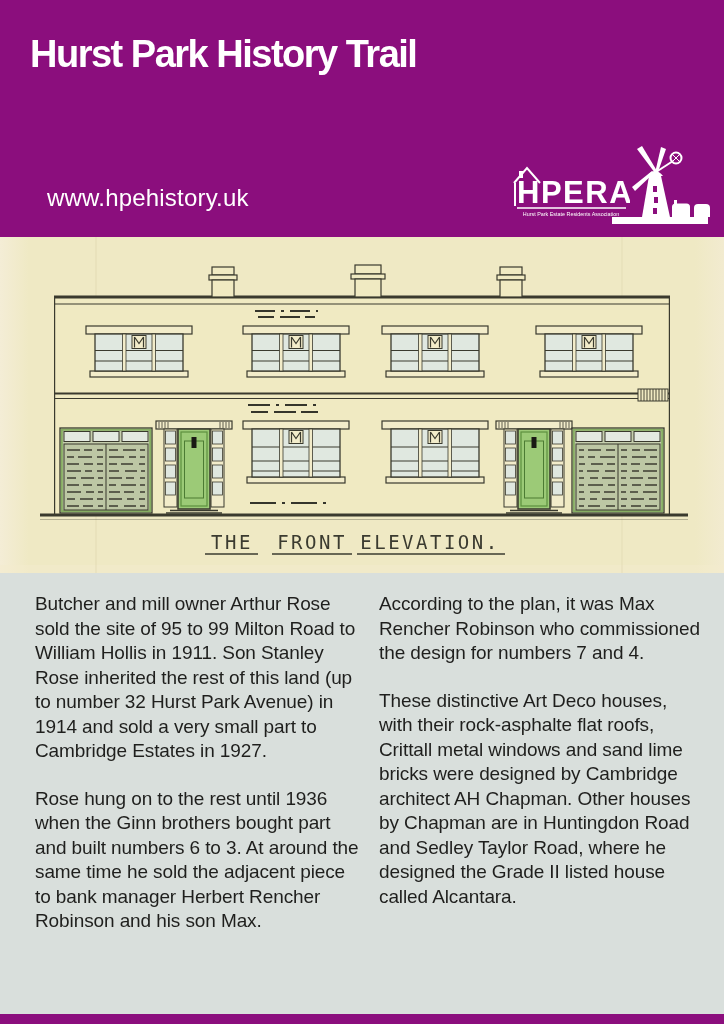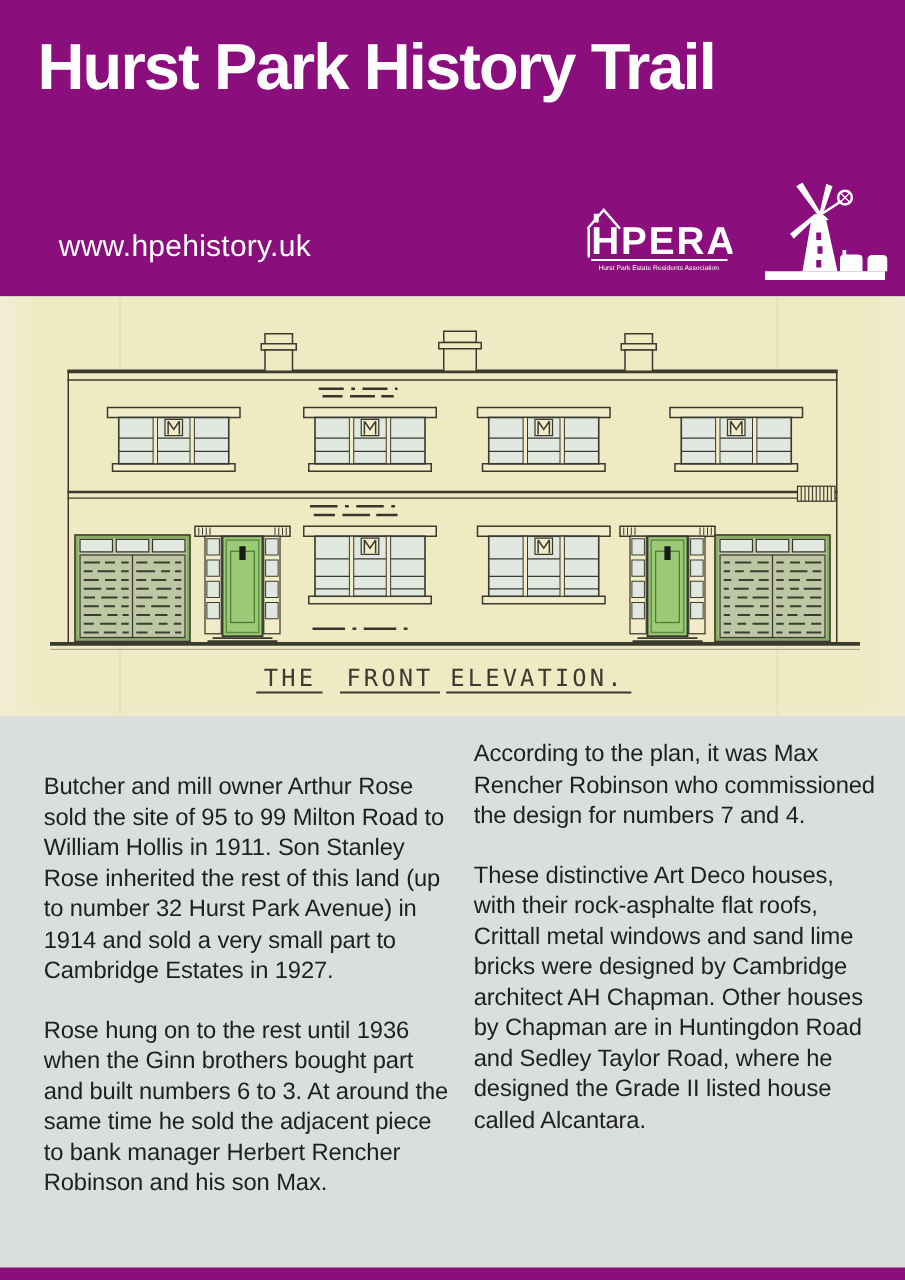--- a/index.html
+++ b/index.html
@@ -2,33 +2,33 @@
 <html><head>
 <meta charset="utf-8">
 <style>
   * { margin:0; padding:0; box-sizing:border-box; }
   body { background:#ffffff; font-family:"Liberation Sans", sans-serif; }
   .page { position:relative; width:724px; height:1024px; overflow:hidden; background:#D9DFDC; }
 
   
   .header { position:absolute; left:0; top:0; width:724px; height:237px; background:#8B0E7D; }
   .title { position:absolute; left:30px; top:22px; color:#ffffff; font-weight:bold;
-           font-size:52px; line-height:65px; letter-spacing:-1.5px; white-space:nowrap; }
+           font-size:38px; line-height:65px; letter-spacing:-1.5px; white-space:nowrap; }
   .website { position:absolute; left:47px; top:184px; color:#ffffff; font-size:24px; letter-spacing:0.2px; }
-  .hpera-logo { position:absolute; left:468px; top:158px; }
+  .hpera-logo { position:absolute; left:512px; top:158px; }
   .windmill-logo { position:absolute; left:610px; top:146px; }
 
   
   .scan { position:absolute; left:0; top:237px; width:724px; height:320px;border-radius:12px; }
   .scan svg { display:block; }
 
   
   .article { position:absolute; left:0; top:573px; width:724px; height:441px; background:#D9DFDC; color:#1F1F1D; }
   .col { position:absolute; top:19px; width:324px; font-size:19px; line-height:24.5px; letter-spacing:-0.1px; }
-  .col-left  { left:35px;margin-top:26px; }
+  .col-left  { left:35px; }
   .col-right { left:379px; }
   .col p { margin:0 0 23px 0; }
 
   
   .footer { position:absolute; left:0; top:1014px; width:724px; height:10px; background:#8B0E7D; }
 </style>
 </head>
 <body>
 
 <div class="page">

